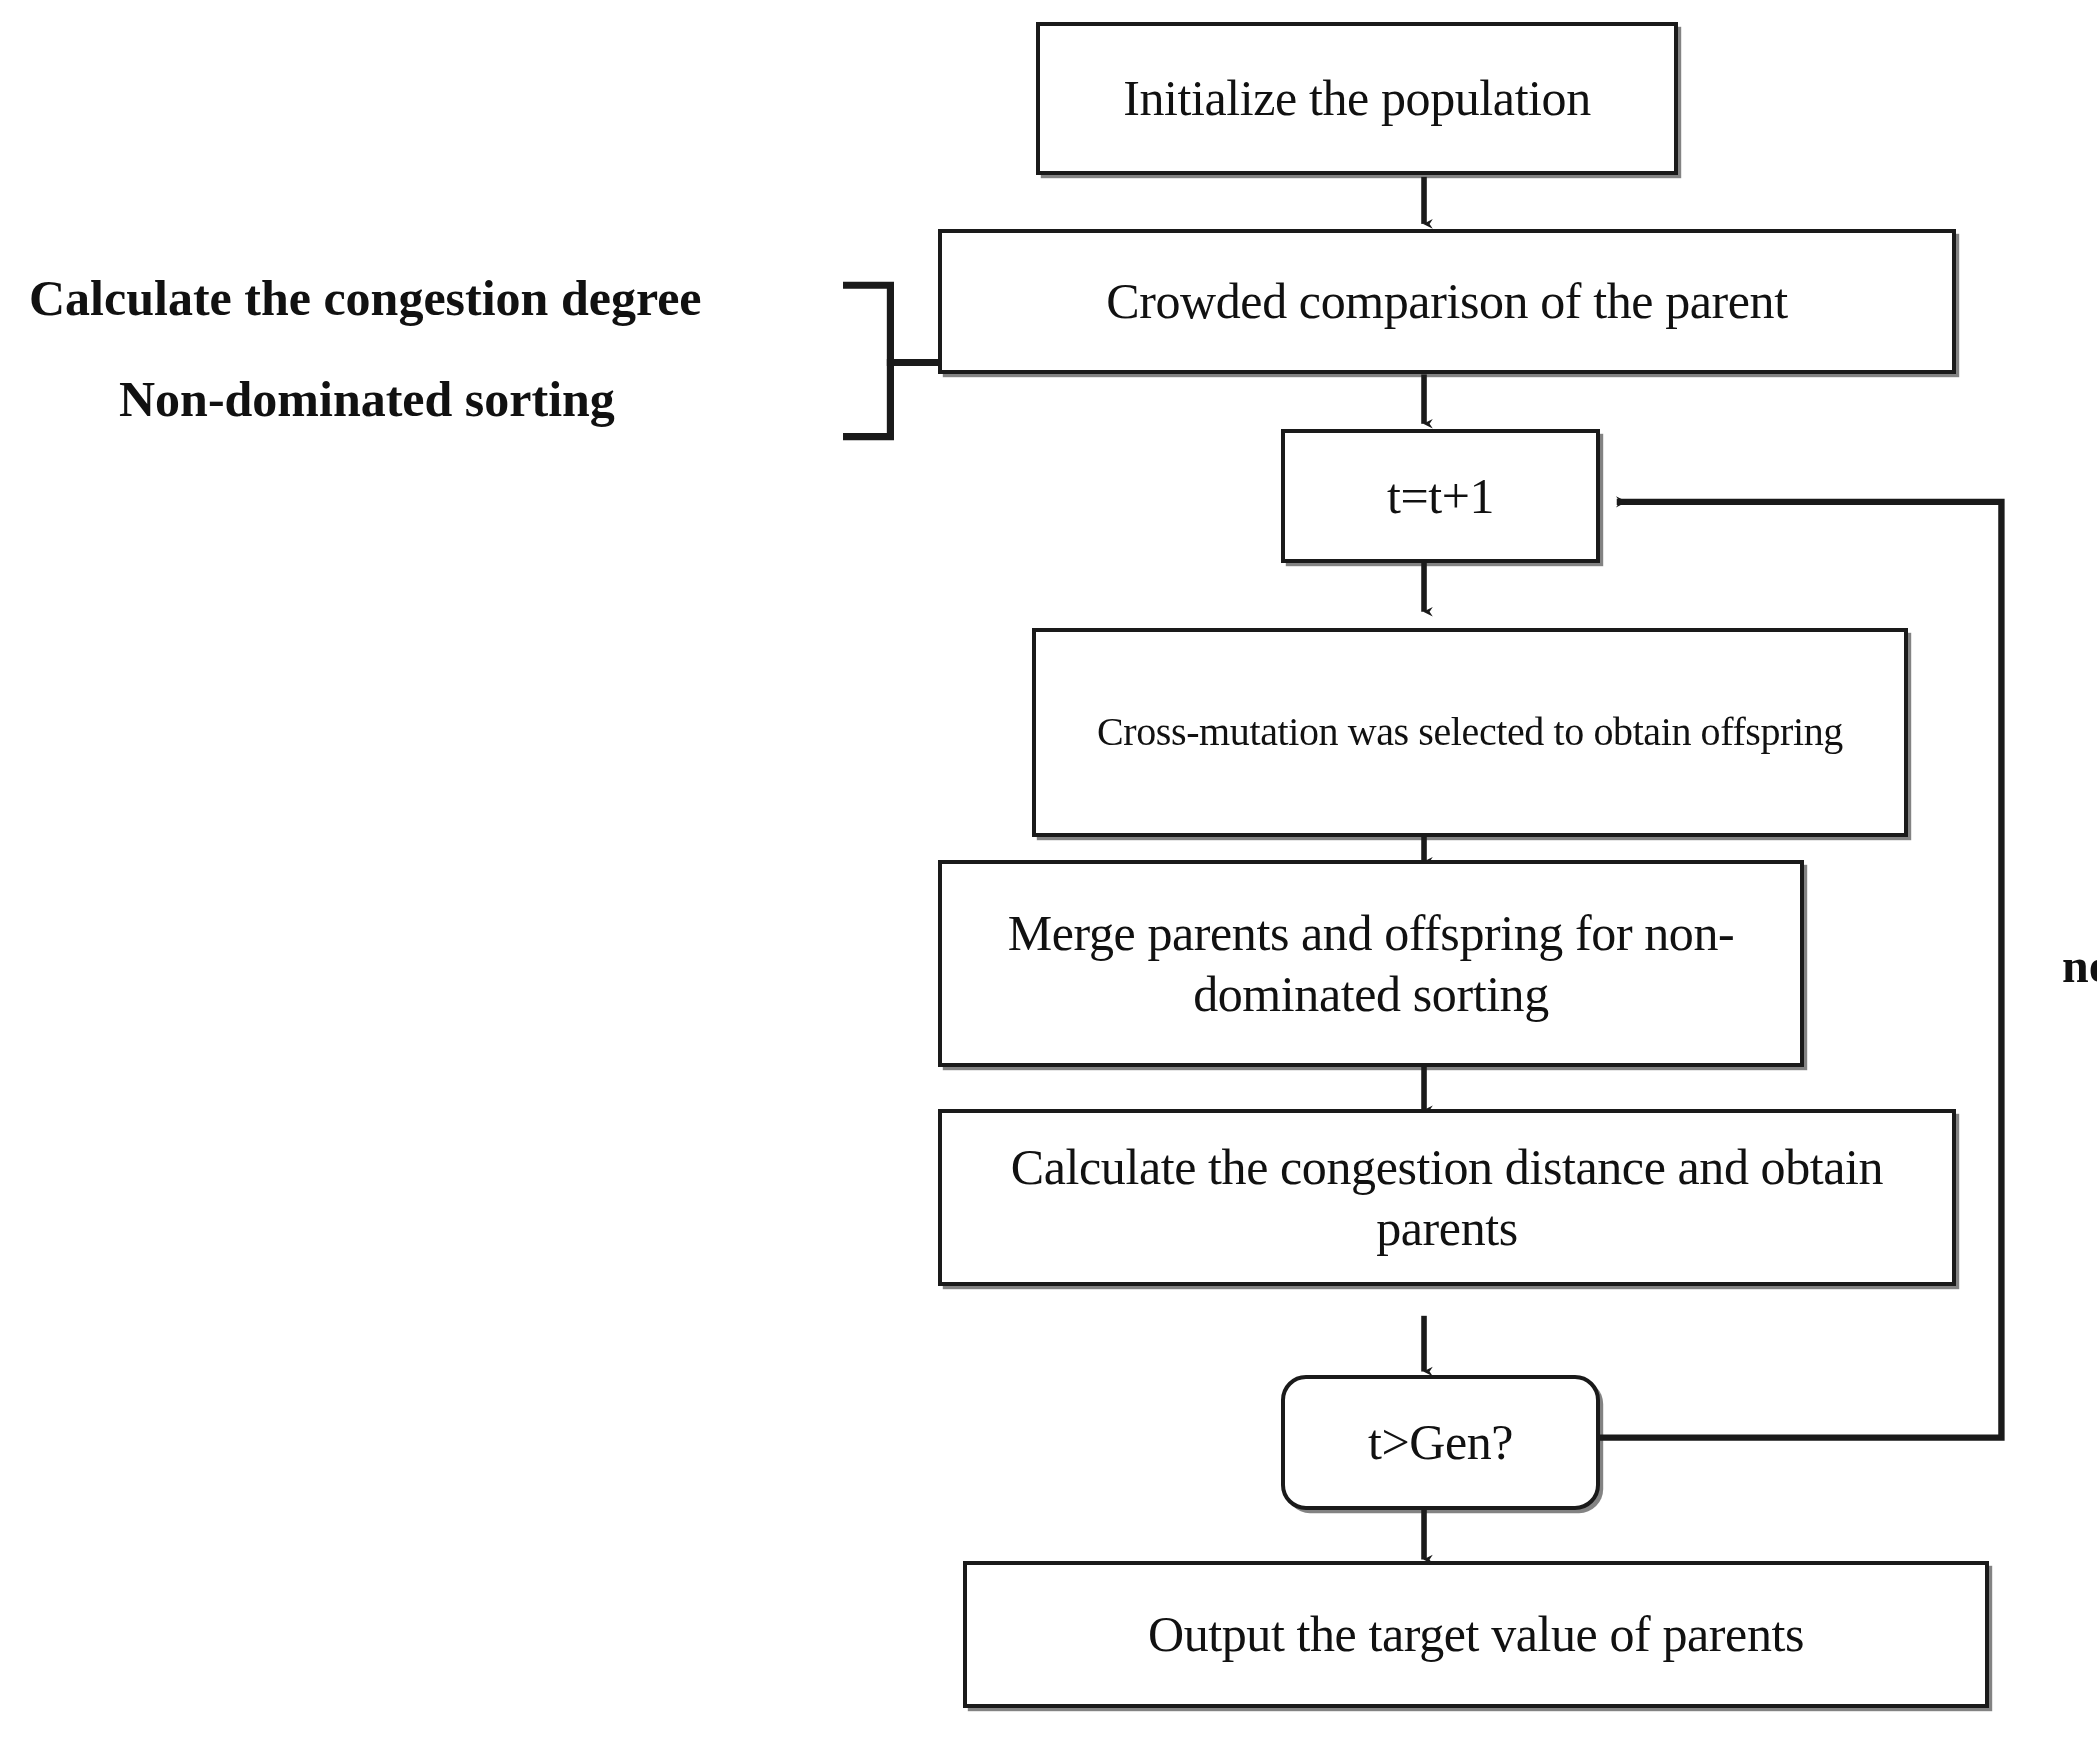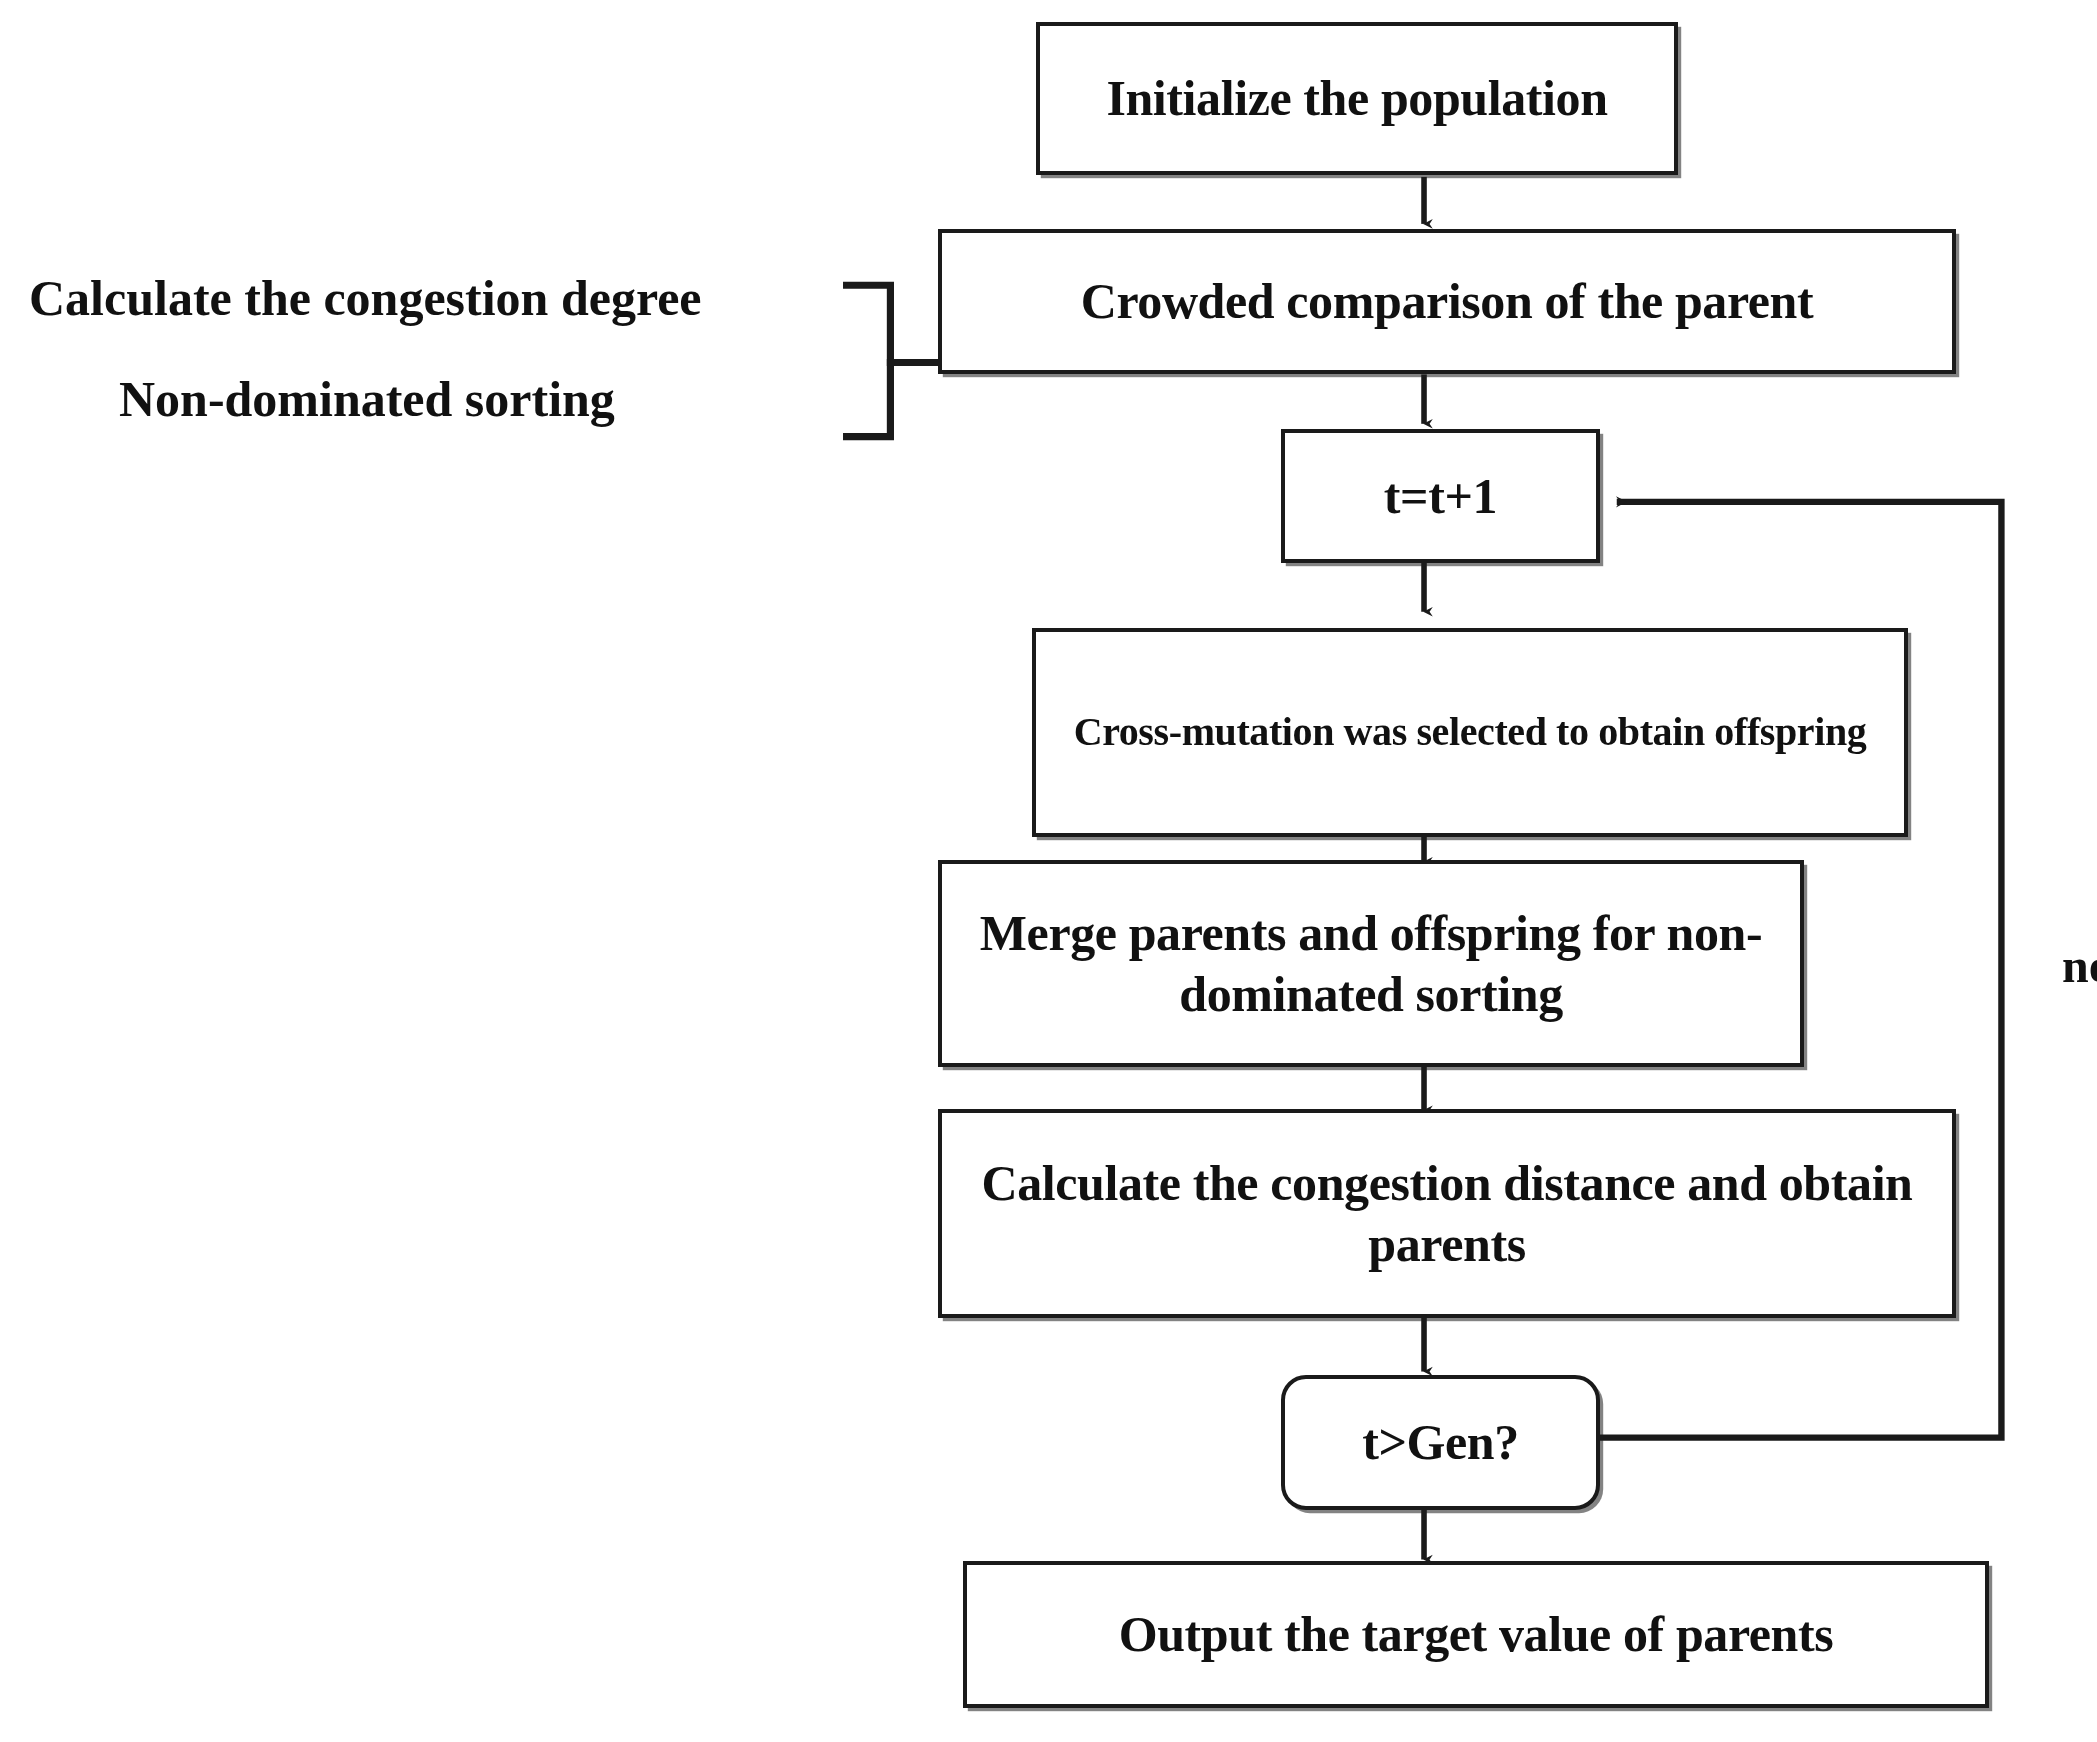--- a/index.html
+++ b/index.html
@@ -2,21 +2,21 @@
 <html style="font-size:12.7px"><head>
 <meta charset="utf-8">
 <style>
   html,body{margin:0;padding:0;background:#ffffff;}
   body{width:2097px;height:1742px;position:relative;overflow:hidden;
        font-family:"Liberation Serif","DejaVu Serif",serif;color:#111111;}
   #canvas{position:absolute;left:0;top:0;width:2097px;height:1742px;}
   .node{position:absolute;box-sizing:border-box;background:#ffffff;
         border:4px solid #1a1a1a;display:flex;align-items:center;
         justify-content:center;text-align:center;line-height:1.22;
-        font-weight:700;letter-spacing:-0.4px;
+        font-weight:400;letter-spacing:-0.4px;
         box-shadow:4px 4px 0 -0.8px rgba(30,30,30,0.55);}
   .node span{display:block;padding:0 17.5px;}
   .note{position:absolute;font-weight:700;white-space:nowrap;}
   svg.wires{position:absolute;left:0;top:0;width:2097px;height:1742px;
             pointer-events:none;}
   .loop-label{position:absolute;font-weight:700;margin-left:40px;}
 </style>
 </head>
 <body>
 
@@ -65,21 +65,21 @@
   </div>
 
   <div class="node" style="left:1032px;top:628px;width:876px;height:209px;font-size:40px;">
     <span>Cross-mutation was selected to obtain offspring</span>
   </div>
 
   <div class="node" style="left:938px;top:860px;width:866px;height:207px;font-size:50px;">
     <span>Merge parents and offspring for non-dominated sorting</span>
   </div>
 
-  <div class="node" style="left:938px;top:1109px;width:1018px;height:209px;font-size:50px;">
+  <div class="node" style="left:938px;top:1109px;width:1018px;height:177px;font-size:50px;">
     <span>Calculate the congestion distance and obtain parents</span>
   </div>
 
   <div class="node" style="left:1281px;top:1375px;width:319px;height:135px;font-size:50px;border-radius:25px;">
     <span>t&gt;Gen?</span>
   </div>
 
   <div class="node" style="left:930px;top:1561px;width:1026px;height:147px;font-size:50px;margin-left:33px;">
     <span>Output the target value of parents</span>
   </div>

